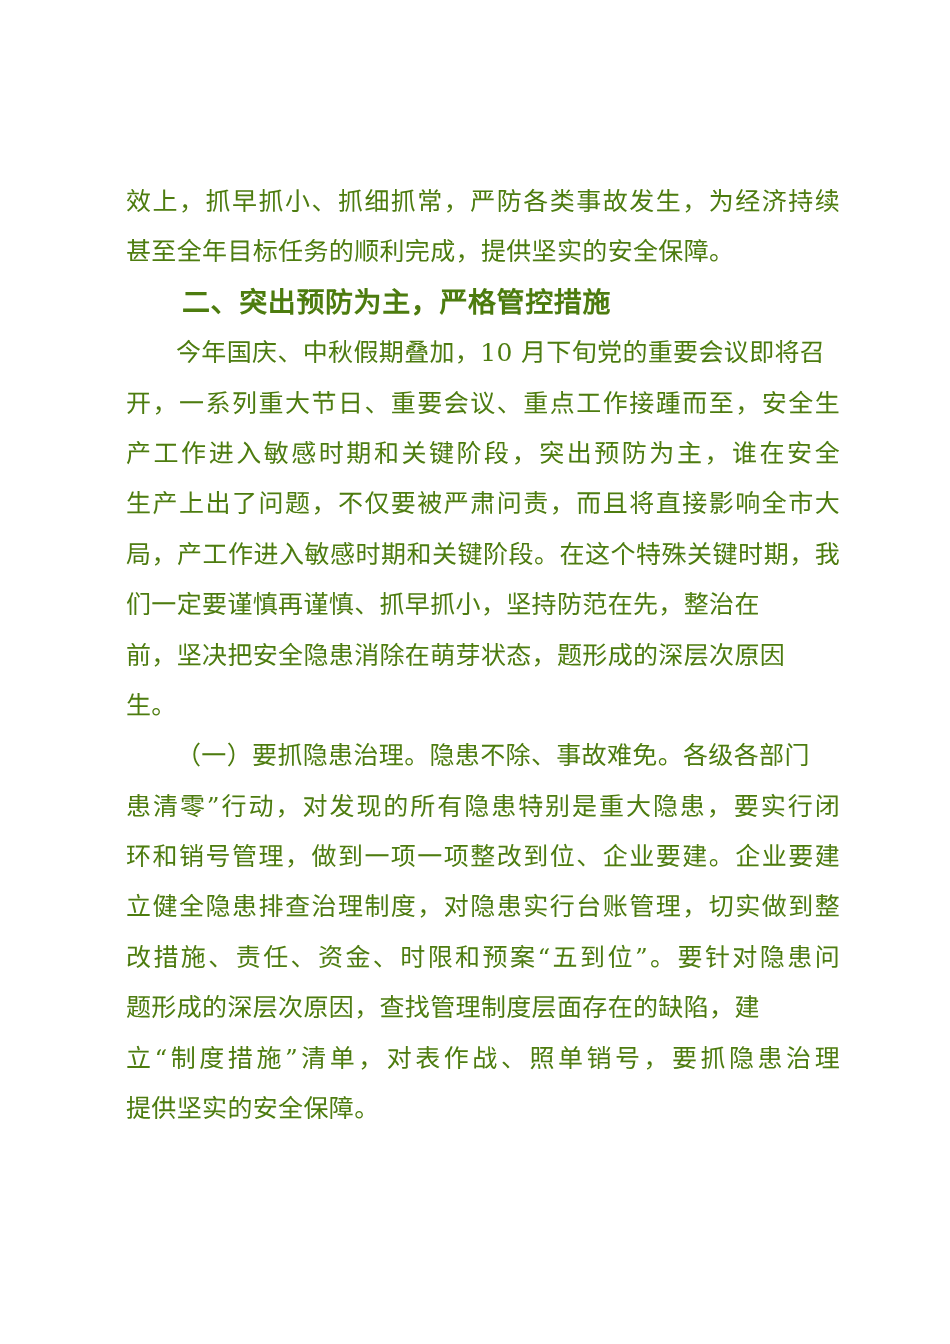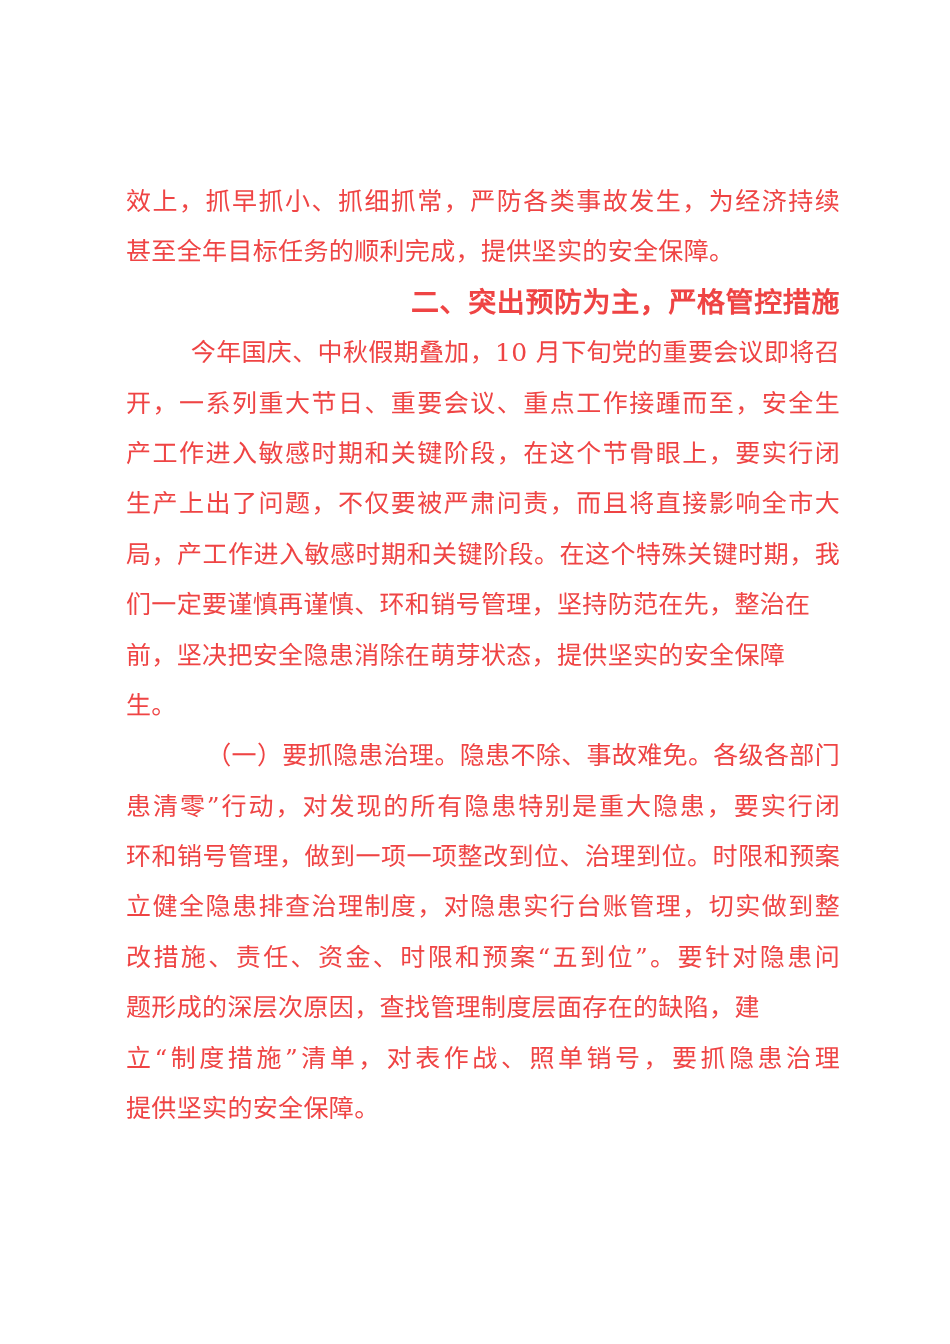--- a/index.html
+++ b/index.html
@@ -12,57 +12,57 @@
   }
   .content {
     position: absolute;
     left: 126px;
     top: 177px;
     width: 714px;
     font-family: "DejaVu Serif", serif;
     font-size: 25px;
     line-height: 50.4px;
     letter-spacing: 0.35px;
-    color: #ef4444;
+    color: #4d7c0f;
   }
   .line { height: 50.4px; white-space: normal; }
   
   .j {
     text-align: justify;
     text-align-last: justify;
     text-justify: inter-character;
   }
   
-  .ind { text-indent: 2em; text-align: right; }
+  .ind { text-indent: 2em; }
   
   .head {
     font-family: "DejaVu Sans", sans-serif;
     font-weight: 700;
     font-size: 28px;
     letter-spacing: 0.6px;
   }
 </style>
 </head>
 <body>
 
 <div class="page">
   <div class="content">
     <div class="line j">效上，抓早抓小、抓细抓常，严防各类事故发生，为经济持续</div>
     <div class="line">甚至全年目标任务的顺利完成，提供坚实的安全保障。</div>
     <div class="line head ind">二、突出预防为主，严格管控措施</div>
     <div class="line ind">今年国庆、中秋假期叠加，10 月下旬党的重要会议即将召</div>
     <div class="line j">开，一系列重大节日、重要会议、重点工作接踵而至，安全生</div>
-    <div class="line j">产工作进入敏感时期和关键阶段，在这个节骨眼上，要实行闭</div>
+    <div class="line j">产工作进入敏感时期和关键阶段，突出预防为主，谁在安全</div>
     <div class="line j">生产上出了问题，不仅要被严肃问责，而且将直接影响全市大</div>
     <div class="line j">局，产工作进入敏感时期和关键阶段。在这个特殊关键时期，我</div>
-    <div class="line">们一定要谨慎再谨慎、环和销号管理，坚持防范在先，整治在</div>
-    <div class="line">前，坚决把安全隐患消除在萌芽状态，提供坚实的安全保障</div>
+    <div class="line">们一定要谨慎再谨慎、抓早抓小，坚持防范在先，整治在</div>
+    <div class="line">前，坚决把安全隐患消除在萌芽状态，题形成的深层次原因</div>
     <div class="line">生。</div>
     <div class="line ind">（一）要抓隐患治理。隐患不除、事故难免。各级各部门</div>
     <div class="line j">患清零”行动，对发现的所有隐患特别是重大隐患，要实行闭</div>
-    <div class="line j">环和销号管理，做到一项一项整改到位、治理到位。时限和预案</div>
+    <div class="line j">环和销号管理，做到一项一项整改到位、企业要建。企业要建</div>
     <div class="line j">立健全隐患排查治理制度，对隐患实行台账管理，切实做到整</div>
     <div class="line j">改措施、责任、资金、时限和预案“五到位”。要针对隐患问</div>
     <div class="line">题形成的深层次原因，查找管理制度层面存在的缺陷，建</div>
     <div class="line j">立“制度措施”清单，对表作战、照单销号，要抓隐患治理</div>
     <div class="line">提供坚实的安全保障。</div>
   </div>
 </div>
 
 </body></html>

